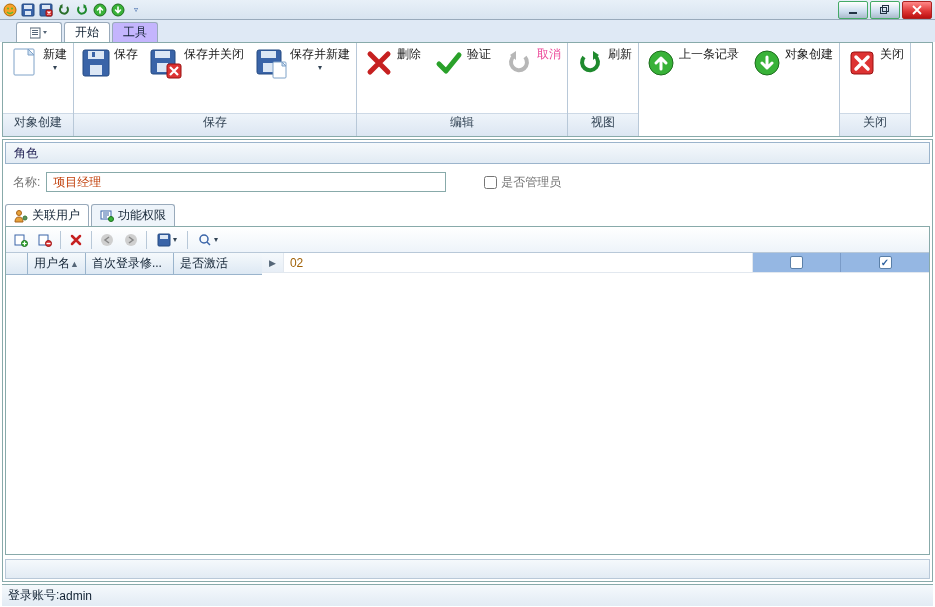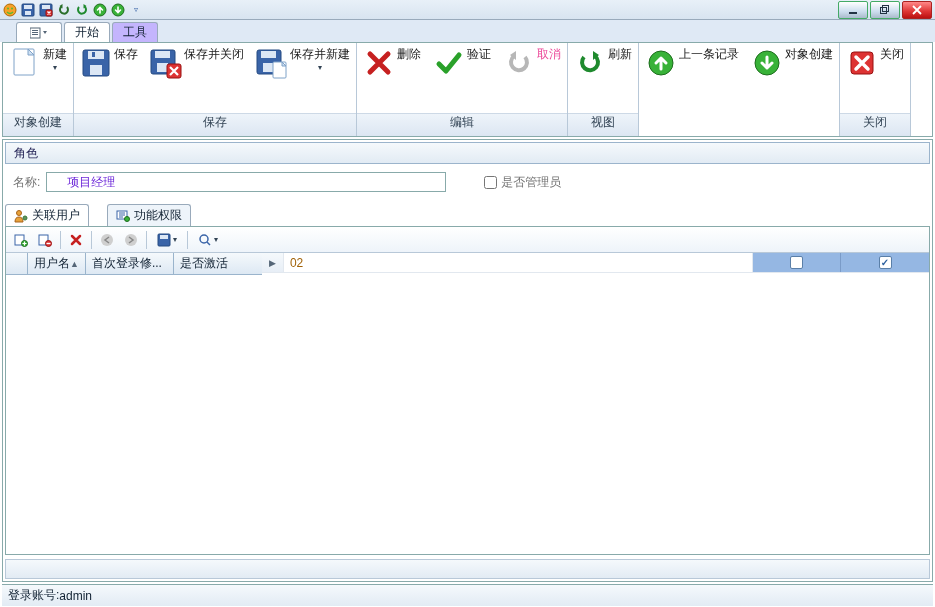--- a/index.html
+++ b/index.html
@@ -33,26 +33,26 @@
 .rbtn .lbl { color:#1a1a1a; text-align:center; line-height:14px; white-space:nowrap; }
 .rbtn.disabled .lbl { color:#ec4899; }
 .rgroup .grplabel { height:23px; text-align:center; font-size:12px; color:#345; background:linear-gradient(#eef4fa,#dce6f2); border-top:1px solid #cdd9e6;}
 .rbtn .drop::after { content:"▾"; font-size:8px; color:#345; display:block; }
 
 
 .content { flex:1; background:#fff; margin:2px; border:1px solid #8aa; display:flex; flex-direction:column; overflow:hidden;}
 .sectionhdr { height:22px; display:flex; align-items:center; padding:0 8px; background:linear-gradient(#f5f9fc,#e2ebf4); color:#225; border:1px solid #9bb4cc; margin:2px; }
 .formrow { display:flex; align-items:center; padding:6px 8px; gap:6px; margin:0 2px;}
 .formrow label { color:#737373; }
-.formrow input[type=text] { height:20px; border:1px solid #8aa; padding:0 20px; color:#6d28d9; flex:0 0 400px; }
+.formrow input[type=text] { height:20px; border:1px solid #8aa; padding:0 6px; color:#c2410c; flex:0 0 400px; }
 .checkrow { display:flex; align-items:center; gap:4px; margin-left:32px; }
 .checkrow input { accent-color:#3478c0;}
 
 
-.innertabs { display:flex; align-items:flex-end; margin:6px 2px 0 2px; gap:18px;}
+.innertabs { display:flex; align-items:flex-end; margin:6px 2px 0 2px; gap:2px;}
 .innertab { height:22px; padding:0 8px; display:flex; align-items:center; gap:4px; border:1px solid #9ab; border-bottom:none; background:#eef4fa; border-radius:3px 3px 0 0; color:#123; }
 .innertab.active { background:#fff; }
 .innertab .ti { width:14px; height:14px; display:inline-flex; align-items:center; justify-content:center;}
 
 
 .gridpanel { flex:1; border:1px solid #8aa; margin:0 2px 2px; display:flex; flex-direction:column; }
 .toolbar { height:26px; display:flex; align-items:center; gap:2px; padding:2px 4px; border-bottom:1px solid #b8c8d8; background:linear-gradient(#fff,#eef4fa);}
 .tbtn { width:22px; height:20px; display:flex; align-items:center; justify-content:center; border:1px solid transparent; border-radius:3px; }
 .tbtn.drop { width:32px; }
 .tsep { width:1px; height:18px; background:#b8c8d8; margin:0 2px;}

